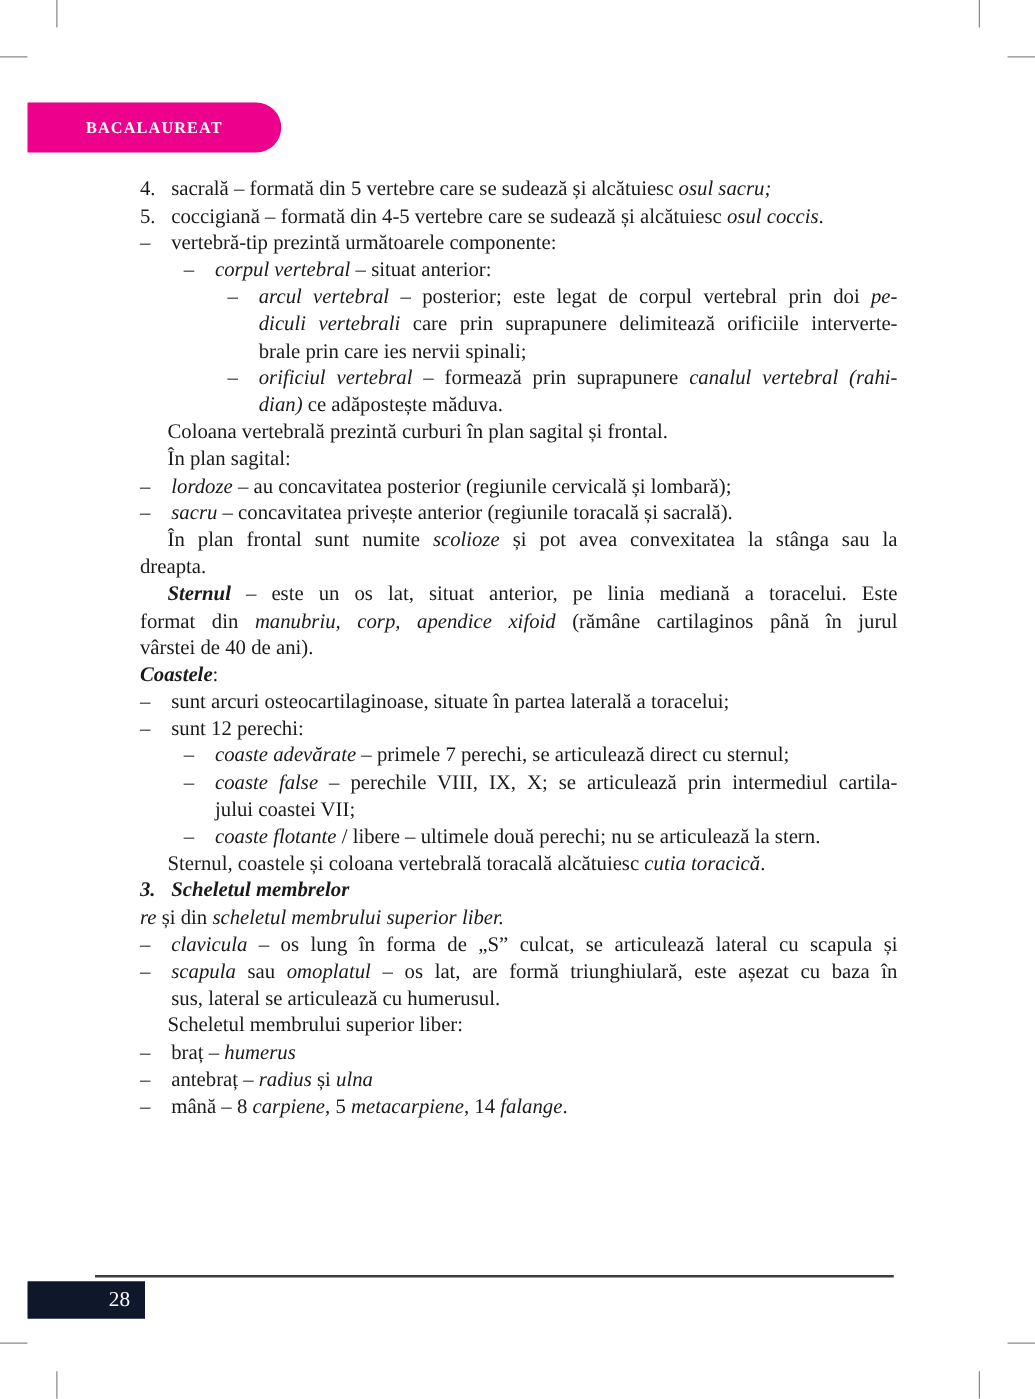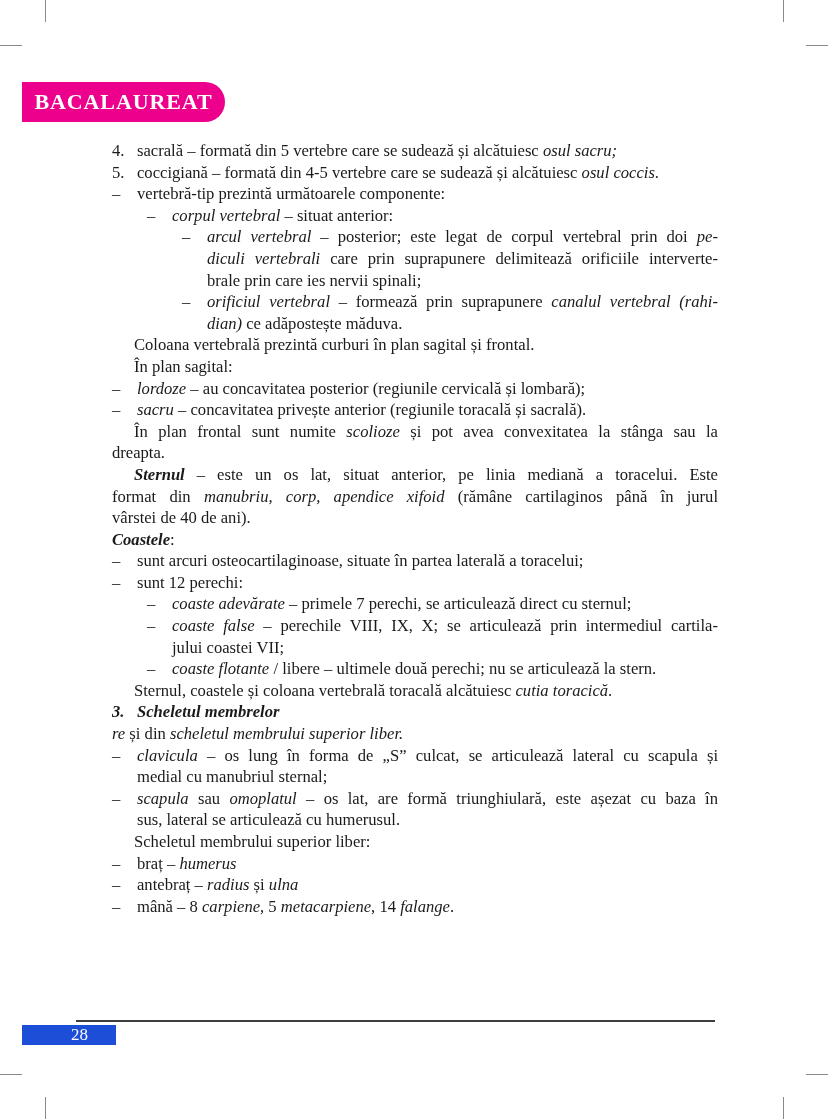--- a/index.html
+++ b/index.html
@@ -42,21 +42,21 @@
     background: #ec008c;
     border-radius: 0 20px 20px 0;
     display: flex;
     align-items: center;
     justify-content: center;
   }
   .chapter-tab .label {
     color: #ffffff;
     font-family: "Liberation Serif", serif;
     font-weight: bold;
-    font-size: 22px;
+    font-size: 13px;
     letter-spacing: 0.9px;
   }
 
   
   .content {
     position: absolute;
     left: 112px;
     top: 140px;
     width: 606px;
     font-size: 16.6px;
@@ -134,27 +134,27 @@
     top: 0px;
     width: 639px;
     height: 2px;
     background: #3d3d3d;
   }
   .page-badge {
     position: absolute;
     left: 22px;
     top: 5px;
     width: 94px;
-    height: 20px;
-    background: #1d4ed8;
+    height: 30px;
+    background: #0f172a;
     display: flex;
     align-items: center;
     justify-content: flex-end;
     box-sizing: border-box;
-    padding-right: 28px;
+    padding-right: 12px;
   }
   .page-badge .num {
     color: #ffffff;
     font-family: "Liberation Serif", serif;
     font-size: 17px;
   }
   .footer-title {
     position: absolute;
     left: 122px;
     top: 9px;
@@ -278,21 +278,20 @@
   </div>
 
   <div class="blk">
     <div class="line"><i>re</i><span> și din </span><i>scheletul membrului superior liber.</i></div>
   </div>
 
 
   <div class="blk li-dash1">
     <span class="marker">–</span>
     <div class="line just-full"><i>clavicula</i><span> – os lung în forma de „S” culcat, se articulează lateral cu scapula și</span></div>
-    <div class="line">medial cu manubriul sternal;</div>
   </div>
 
   <div class="blk li-dash1">
     <span class="marker">–</span>
     <div class="line just-full"><i>scapula</i><span> sau </span><i>omoplatul</i><span> – os lat, are formă triunghiulară, este așezat cu baza în</span></div>
     <div class="line">sus, lateral se articulează cu humerusul.</div>
   </div>
 
   <div class="blk" style="margin-left:22px">Scheletul membrului superior liber:</div>
 

